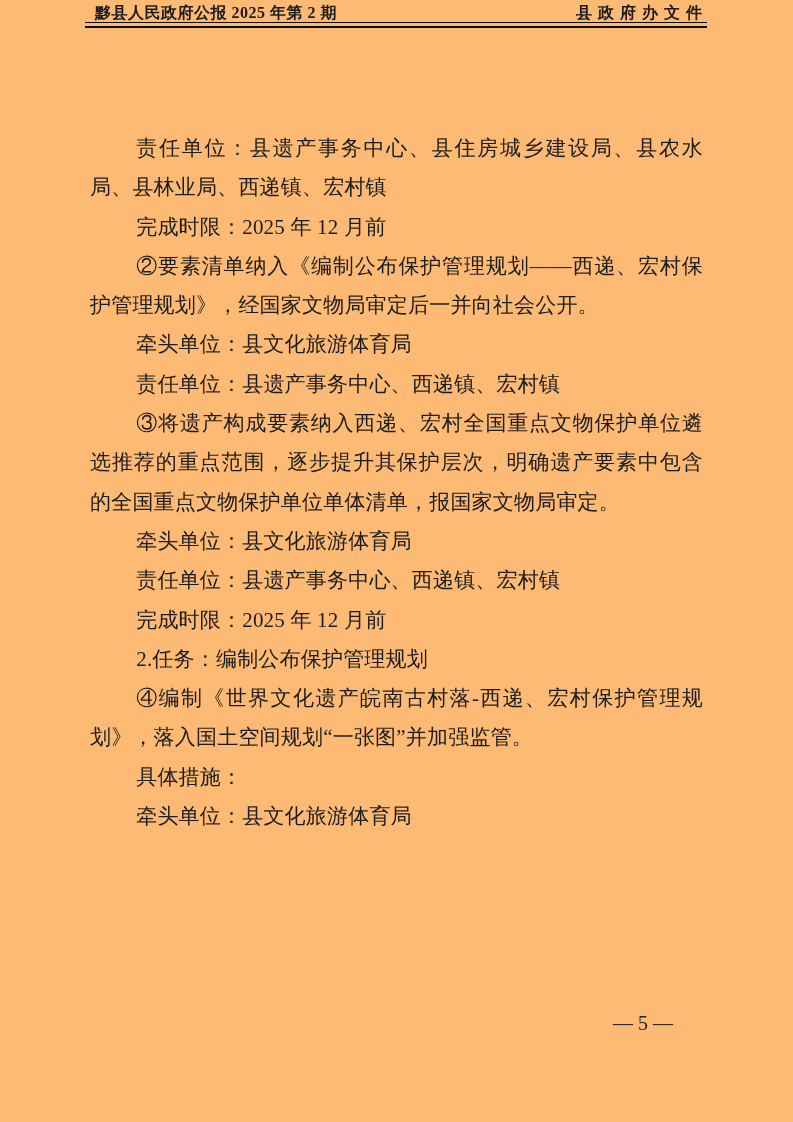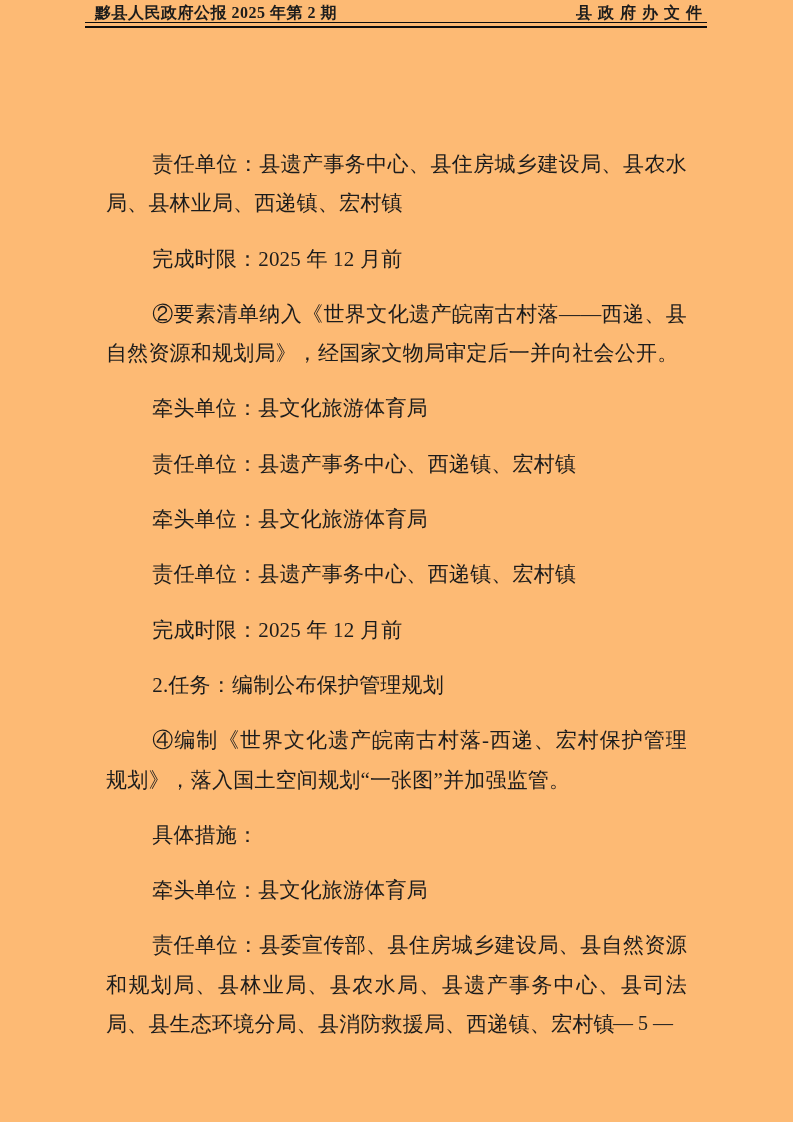--- a/index.html
+++ b/index.html
@@ -56,21 +56,21 @@
     position: absolute;
     left: 90px;
     top: 129px;
     width: 613px;
     font-size: 21px;
     line-height: 39.3px;
     text-align: justify;
     letter-spacing: 0.2px;
   }
   .body-text p {
-    margin: 16px;
+    margin: 0;
     padding: 0;
     text-indent: 2.2em;
   }
   .body-text p.bold {
     font-weight: normal;
   }
   
   .footer {
     position: absolute;
     left: 593px;
@@ -90,28 +90,28 @@
   <div class="header">
     <span class="header-left">黟县人民政府公报 2025 年第 2 期</span>
     <span class="header-right">县 政 府 办 文 件</span>
   </div>
 
   <div class="header-rule"></div>
 
   <div class="body-text">
       <p>责任单位：县遗产事务中心、县住房城乡建设局、县农水局、县林业局、西递镇、宏村镇</p>
       <p>完成时限：2025 年 12 月前</p>
-      <p>②要素清单纳入《世界文化遗产皖南古村落——西递、县自然资源和规划局》，经国家文物局审定后一并向社会公开。</p>
+      <p>②要素清单纳入《编制公布保护管理规划——西递、宏村保护管理规划》，经国家文物局审定后一并向社会公开。</p>
       <p>牵头单位：县文化旅游体育局</p>
       <p>责任单位：县遗产事务中心、西递镇、宏村镇</p>
+      <p>③将遗产构成要素纳入西递、宏村全国重点文物保护单位遴选推荐的重点范围，逐步提升其保护层次，明确遗产要素中包含的全国重点文物保护单位单体清单，报国家文物局审定。</p>
       <p>牵头单位：县文化旅游体育局</p>
       <p>责任单位：县遗产事务中心、西递镇、宏村镇</p>
       <p>完成时限：2025 年 12 月前</p>
       <p class="bold">2.任务：编制公布保护管理规划</p>
       <p>④编制《世界文化遗产皖南古村落-西递、宏村保护管理规划》，落入国土空间规划“一张图”并加强监管。</p>
       <p>具体措施：</p>
       <p>牵头单位：县文化旅游体育局</p>
-      <p>责任单位：县委宣传部、县住房城乡建设局、县自然资源和规划局、县林业局、县农水局、县遗产事务中心、县司法局、县生态环境分局、县消防救援局、西递镇、宏村镇</p>
     </div>
 
   <div class="footer">— 5 —</div>
 
 </div>
 
 </body></html>

